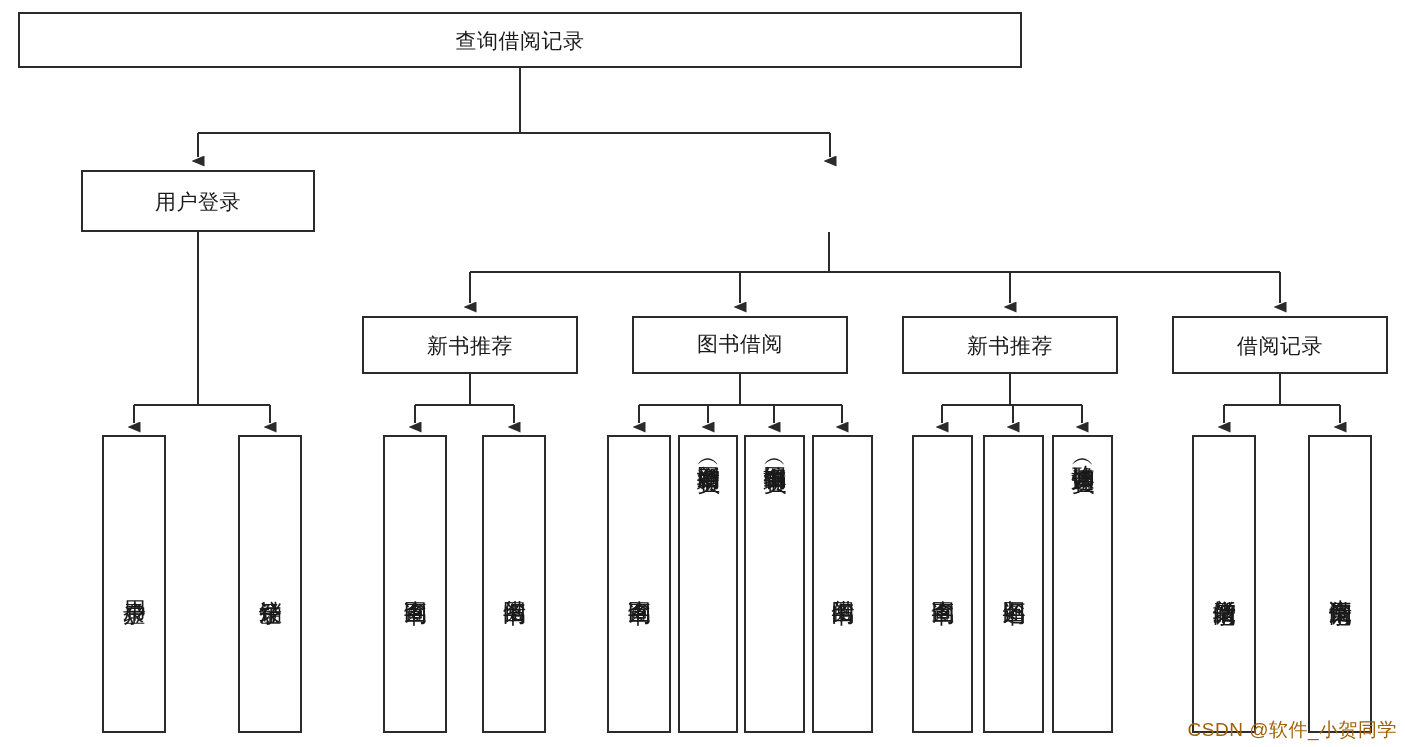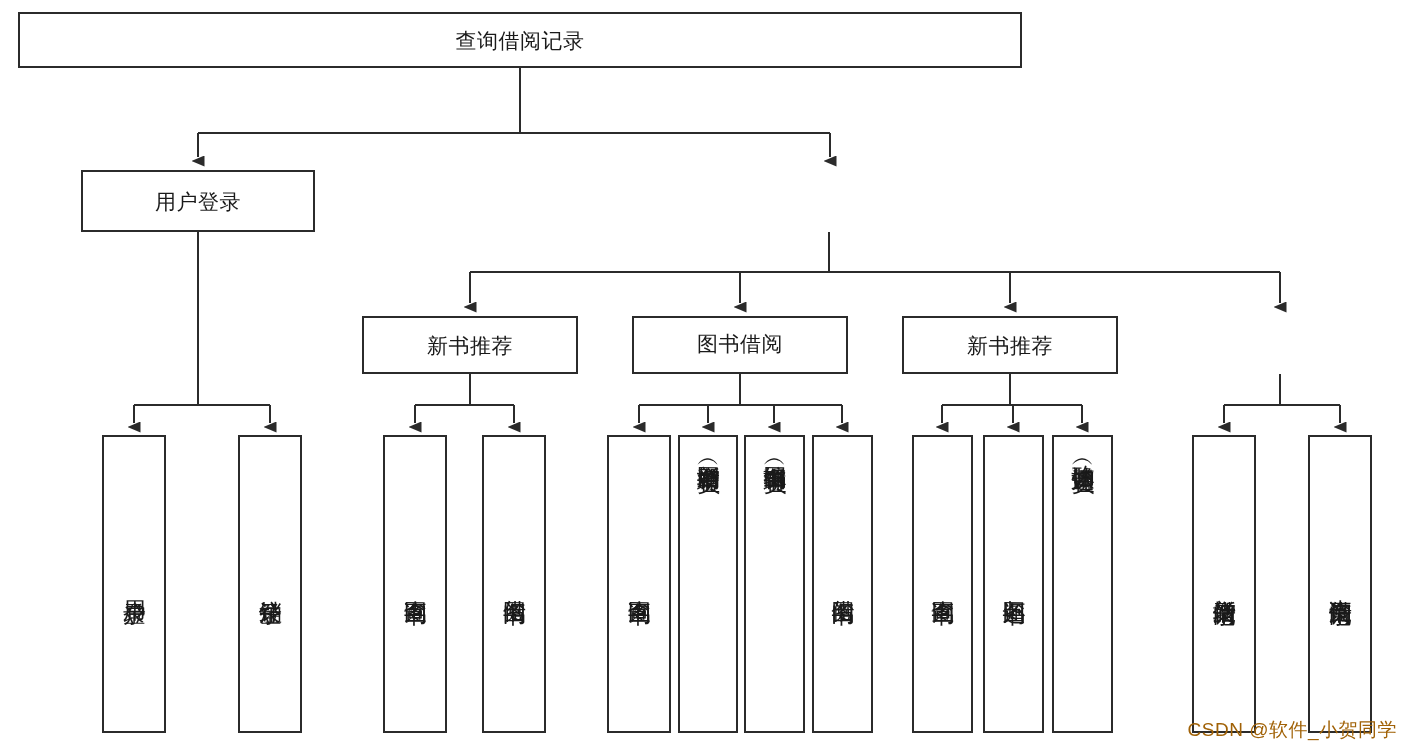--- a/index.html
+++ b/index.html
@@ -139,20 +139,23 @@
 
   <div class="node horiz" style="left:362px; top:316px; width:216px; height:58px;">
     <span class="lbl">新书推荐</span>
   </div>
   <div class="node horiz" style="left:632px; top:316px; width:216px; height:58px;font-family:Liberation Mono, monospace;">
     <span class="lbl">图书借阅</span>
   </div>
   <div class="node horiz" style="left:902px; top:316px; width:216px; height:58px;">
     <span class="lbl">新书推荐</span>
   </div>
+  <div class="node horiz" style="left:1172px; top:316px; width:216px; height:58px;">
+    <span class="lbl">借阅记录</span>
+  </div>
 
   <div class="node leaf mid" style="left:102px; top:435px; width:64px; height:298px;">
     <span class="lbl">用户登录</span>
   </div>
   <div class="node leaf mid" style="left:238px; top:435px; width:64px; height:298px;">
     <span class="lbl">注销登录</span>
   </div>
 
   <div class="node leaf mid" style="left:383px; top:435px; width:64px; height:298px;">
     <span class="lbl">查询图书</span>

